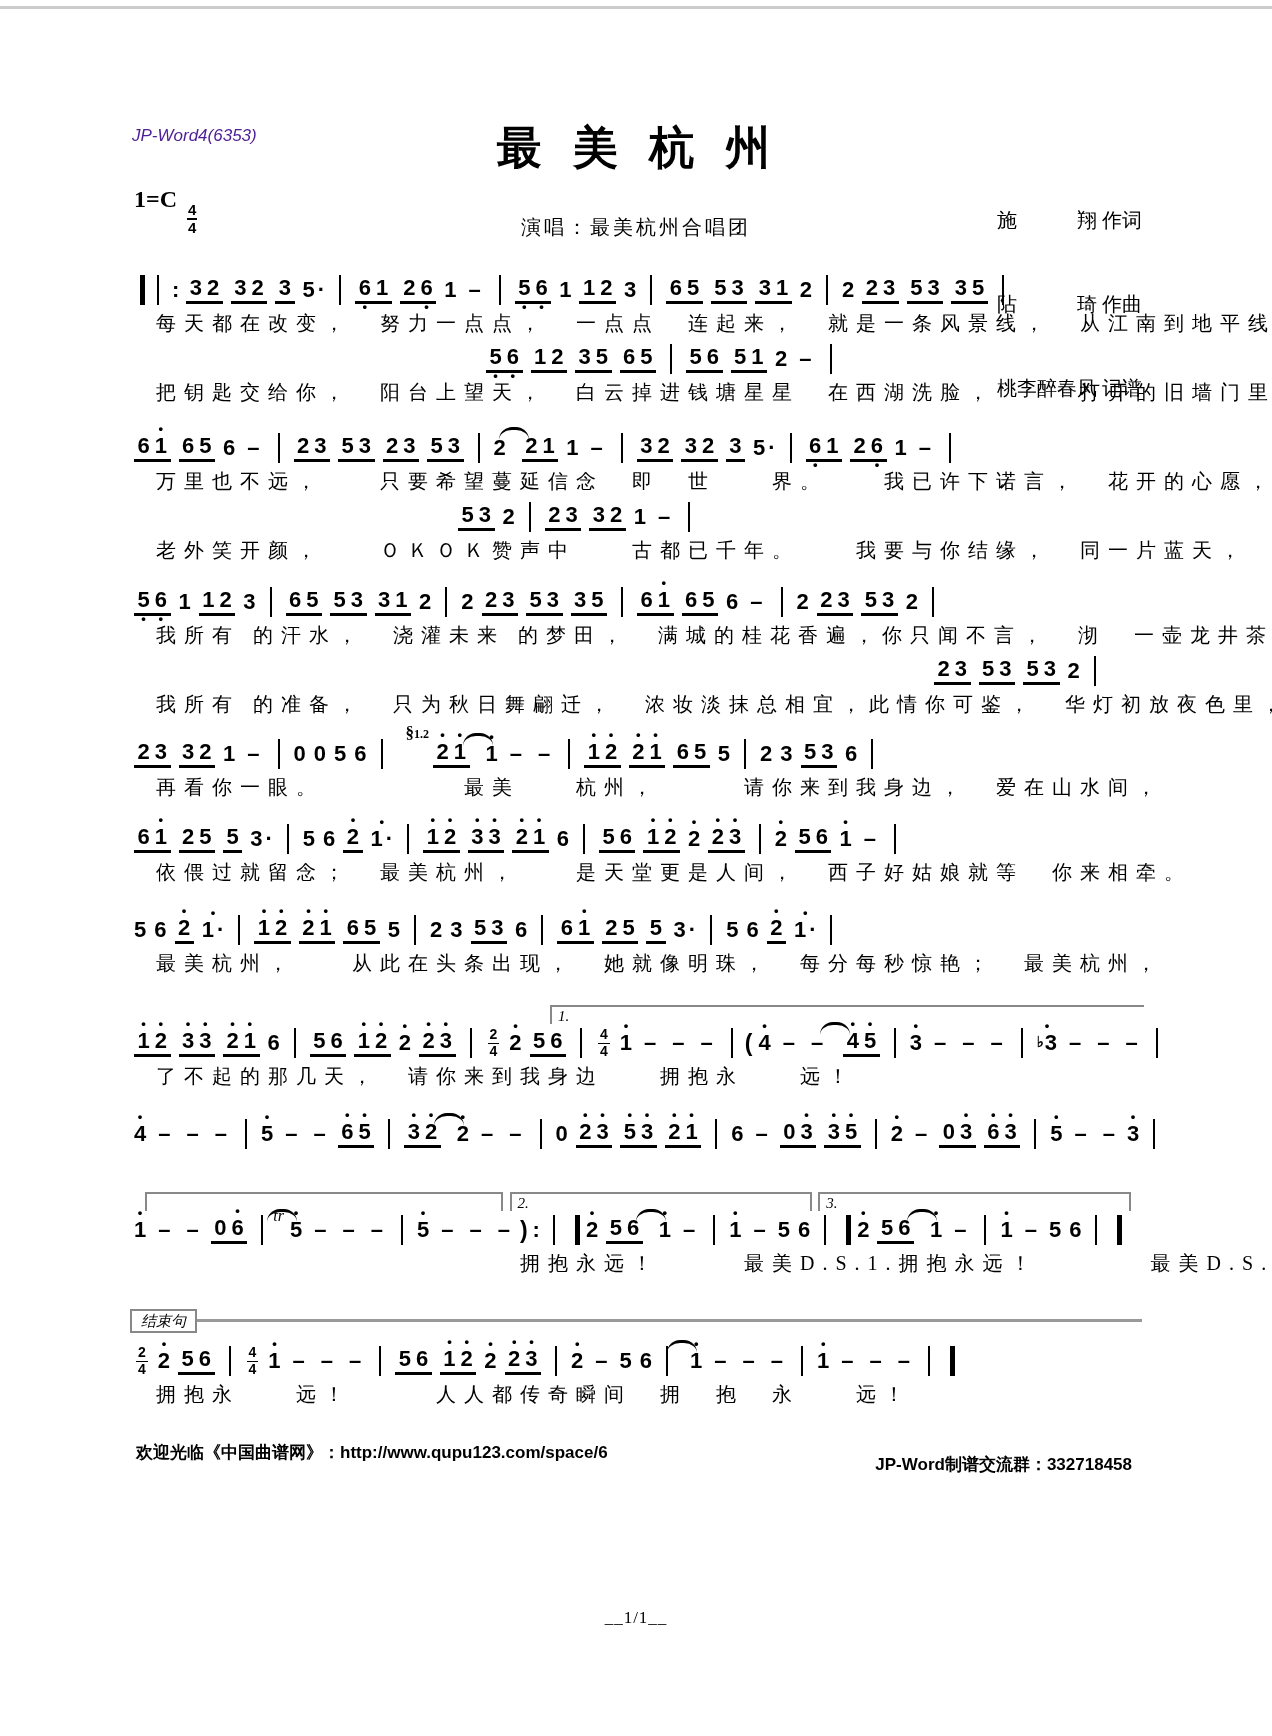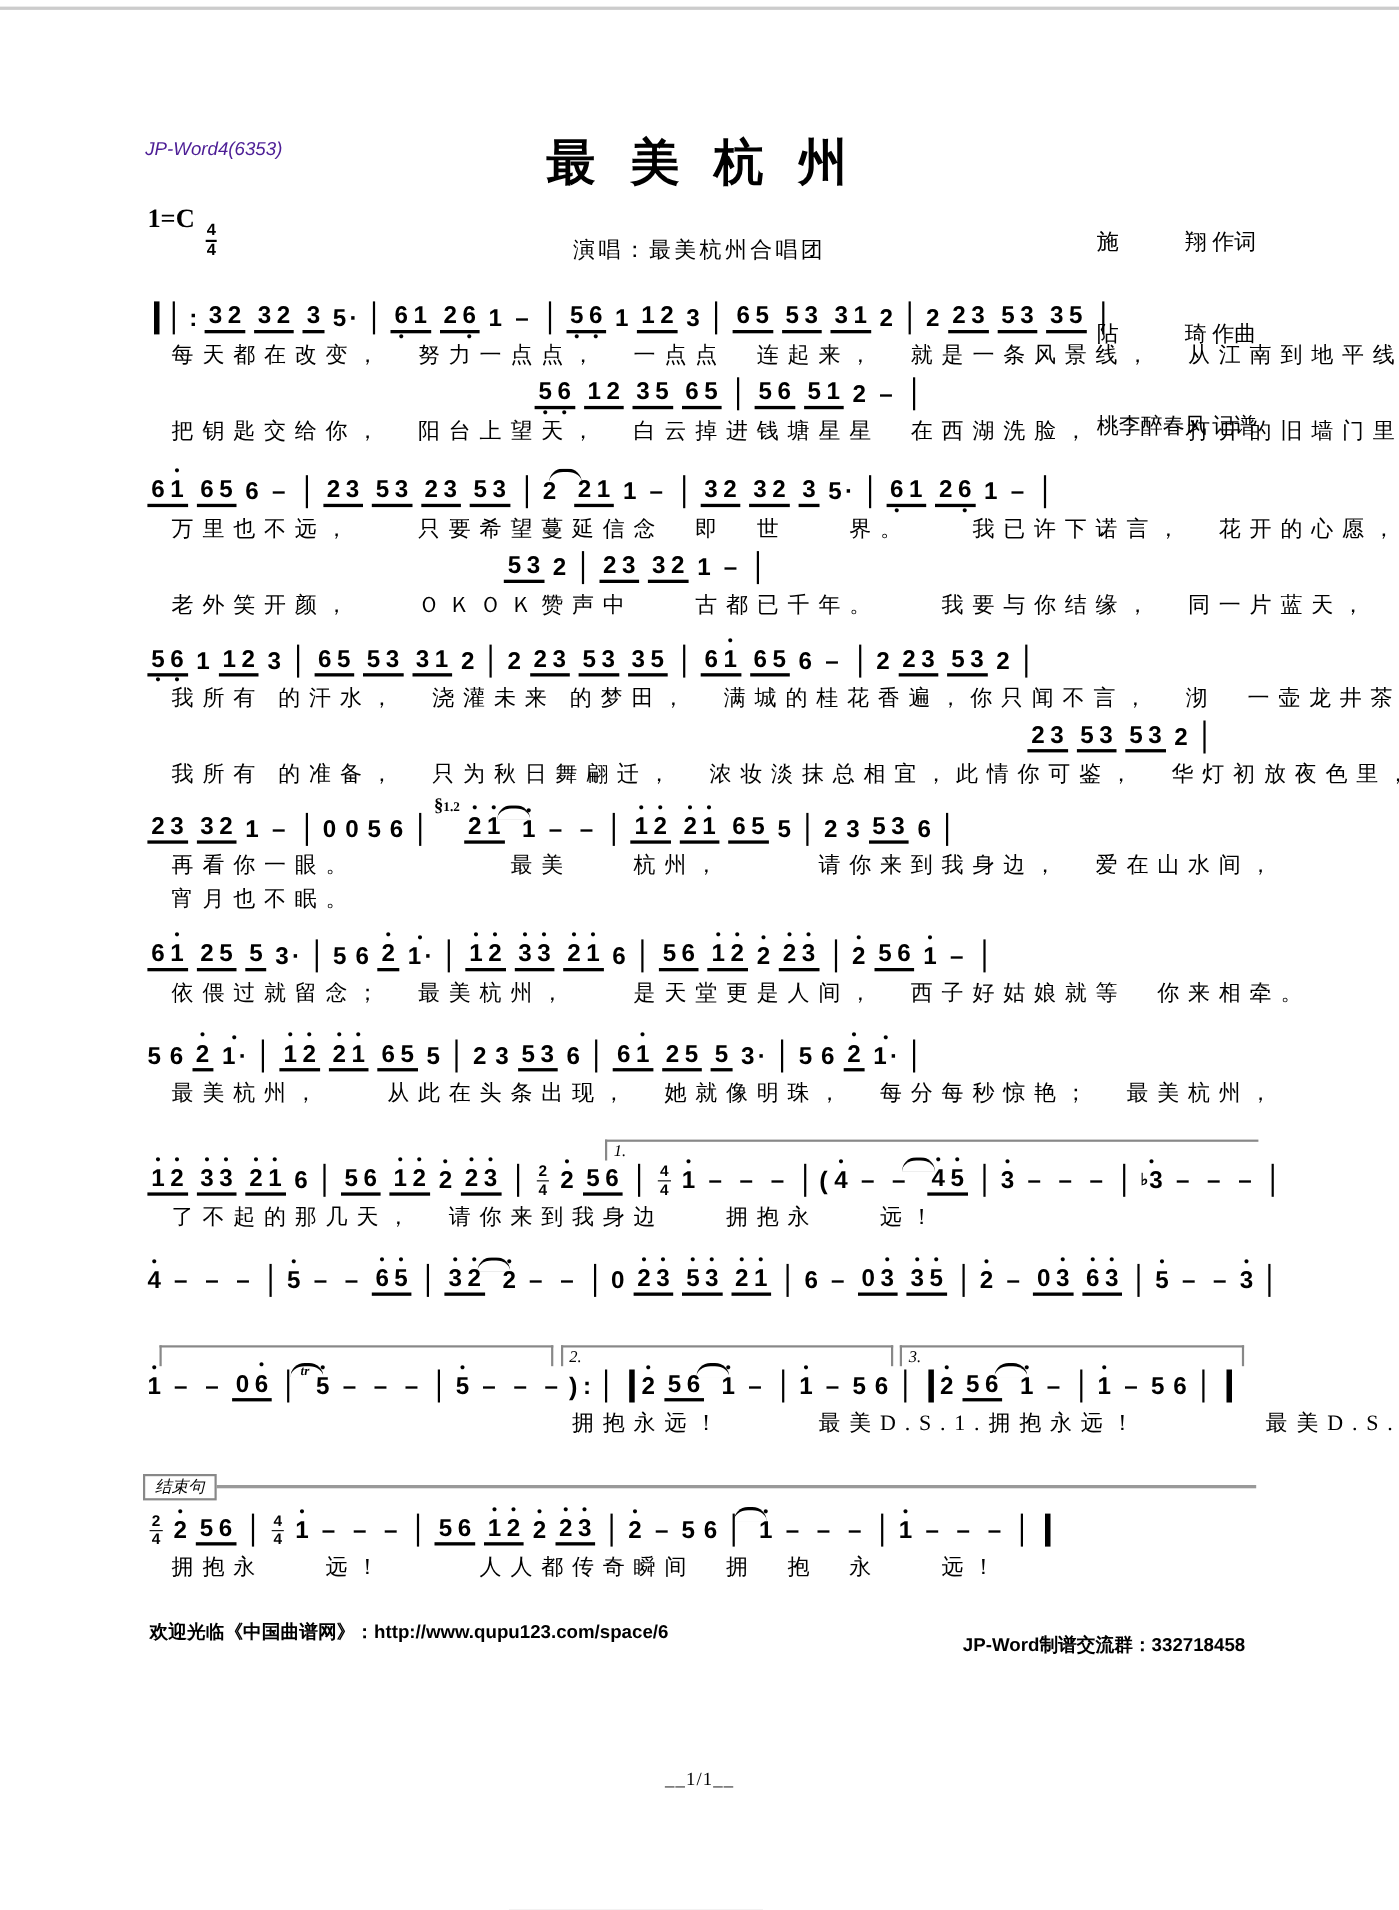--- a/index.html
+++ b/index.html
@@ -40,23 +40,23 @@
   .beam .note{margin:0 2.5px;}
   .bar{display:inline-block;width:2px;height:30px;background:#000;margin:0 10px;}
   .bar.thick{width:5px;margin:0 2px 0 10px;}
   .repdots{font-weight:bold;font-size:22px;font-family:"Liberation Sans",sans-serif;margin:0 3px;}
   .dash{font-weight:bold;font-size:22px;font-family:"Liberation Sans",sans-serif;margin:0 8px;}
   .ts{display:inline-flex;flex-direction:column;align-items:center;font-weight:bold;
       font-size:14px;line-height:1.1;margin:0 6px;font-family:"Liberation Sans",sans-serif;}
   .ts .tn{border-bottom:1.5px solid #000;padding:0 2px;}
   .tie{display:inline-block;width:30px;height:10px;border-top:3px solid #000;
        border-radius:15px 15px 0 0;position:relative;top:-15px;margin:0 -11px;}
-  .orn{font-style:italic;font-weight:bold;font-size:12px;position:relative;top:-14px;
+  .orn{font-style:italic;font-weight:normal;font-size:16px;position:relative;top:-14px;
        margin-right:-6px;}
-  .segno{position:relative;top:-21px;font-size:17px;font-weight:bold;margin:0 0 0 2px;}
+  .segno{position:relative;top:-21px;font-size:17px;font-weight:bold;margin:0 0 0 13px;}
   .segno .sn{font-size:12px;}
   .paren{font-weight:bold;font-size:23px;font-family:"Liberation Sans",sans-serif;margin:0 2px;}
   .mark{position:absolute;top:0;height:17px;border-top:2px solid #888;border-left:2px solid #888;}
   .mark.rt{border-right:2px solid #888;}
   .mark .mlabel{font-style:italic;font-size:15px;line-height:15px;padding-left:6px;
                 display:inline-block;}
   .endline{position:absolute;top:0;left:0;right:0;border-top:3px solid #999;}
   .endlabel{position:absolute;left:0;top:-10px;border:2px solid #888;background:#fff;
             font-size:15px;font-style:italic;padding:1px 9px;line-height:18px;}
   
@@ -105,21 +105,20 @@
         </div>
         <div class="system" style="margin-top: 16px;">
           <div class="nrow" style="margin-left: 0px;"><span class="beam"><span class="note">5<span class="db">•</span></span><span class="note">6<span class="db">•</span></span></span><span class="note">1</span><span class="beam"><span class="note">1</span><span class="note">2</span></span><span class="note">3</span><span class="bar"></span><span class="beam"><span class="note">6</span><span class="note">5</span></span><span class="beam"><span class="note">5</span><span class="note">3</span></span><span class="beam"><span class="note">3</span><span class="note">1</span></span><span class="note">2</span><span class="bar"></span><span class="note">2</span><span class="beam"><span class="note">2</span><span class="note">3</span></span><span class="beam"><span class="note">5</span><span class="note">3</span></span><span class="beam"><span class="note">3</span><span class="note">5</span></span><span class="bar"></span><span class="beam"><span class="note">6</span><span class="note">1<span class="da">•</span></span></span><span class="beam"><span class="note">6</span><span class="note">5</span></span><span class="note">6</span><span class="dash">–</span><span class="bar"></span><span class="note">2</span><span class="beam"><span class="note">2</span><span class="note">3</span></span><span class="beam"><span class="note">5</span><span class="note">3</span></span><span class="note">2</span><span class="bar"></span></div>
           <div class="lrow" style="margin-left: 26px;">我所有 的汗水，　浇灌未来 的梦田，　满城的桂花香遍，你只闻不言，　沏　一壶龙井茶，</div>
           <div class="nrow" style="margin-left: 800px;"><span class="beam"><span class="note">2</span><span class="note">3</span></span><span class="beam"><span class="note">5</span><span class="note">3</span></span><span class="beam"><span class="note">5</span><span class="note">3</span></span><span class="note">2</span><span class="bar"></span></div>
           <div class="lrow" style="margin-left: 26px;">我所有 的准备，　只为秋日舞翩迁，　浓妆淡抹总相宜，此情你可鉴，　华灯初放夜色里，</div>
         </div>
         <div class="system" style="margin-top: 14px;">
           <div class="nrow" style="margin-left: 0px;"><span class="beam"><span class="note">2</span><span class="note">3</span></span><span class="beam"><span class="note">3</span><span class="note">2</span></span><span class="note">1</span><span class="dash">–</span><span class="bar"></span><span class="note">0</span><span class="note">0</span><span class="note">5</span><span class="note">6</span><span class="bar"></span><span class="segno">§<span class="sn">1.2</span></span><span class="beam"><span class="note">2<span class="da">•</span></span><span class="note">1<span class="da">•</span></span></span><span class="tie"></span><span class="note">1<span class="da">•</span></span><span class="dash">–</span><span class="dash">–</span><span class="bar"></span><span class="beam"><span class="note">1<span class="da">•</span></span><span class="note">2<span class="da">•</span></span></span><span class="beam"><span class="note">2<span class="da">•</span></span><span class="note">1<span class="da">•</span></span></span><span class="beam"><span class="note">6</span><span class="note">5</span></span><span class="note">5</span><span class="bar"></span><span class="note">2</span><span class="note">3</span><span class="beam"><span class="note">5</span><span class="note">3</span></span><span class="note">6</span><span class="bar"></span></div>
           <div class="lrow" style="margin-left: 26px;">再看你一眼。　　　　　最美　　杭州，　　　请你来到我身边，　爱在山水间，</div>
-          <div class="lrow" style="margin-left: 26px;">宵月也不眠。</div>
         </div>
         <div class="system" style="margin-top: 16px;">
           <div class="nrow" style="margin-left: 0px;"><span class="beam"><span class="note">6</span><span class="note">1<span class="da">•</span></span></span><span class="beam"><span class="note">2</span><span class="note">5</span></span><span class="beam"><span class="note">5</span></span><span class="note">3<span class="dotafter">·</span></span><span class="bar"></span><span class="note">5</span><span class="note">6</span><span class="beam"><span class="note">2<span class="da">•</span></span></span><span class="note">1<span class="da">•</span><span class="dotafter">·</span></span><span class="bar"></span><span class="beam"><span class="note">1<span class="da">•</span></span><span class="note">2<span class="da">•</span></span></span><span class="beam"><span class="note">3<span class="da">•</span></span><span class="note">3<span class="da">•</span></span></span><span class="beam"><span class="note">2<span class="da">•</span></span><span class="note">1<span class="da">•</span></span></span><span class="note">6</span><span class="bar"></span><span class="beam"><span class="note">5</span><span class="note">6</span></span><span class="beam"><span class="note">1<span class="da">•</span></span><span class="note">2<span class="da">•</span></span></span><span class="note">2<span class="da">•</span></span><span class="beam"><span class="note">2<span class="da">•</span></span><span class="note">3<span class="da">•</span></span></span><span class="bar"></span><span class="note">2<span class="da">•</span></span><span class="beam"><span class="note">5</span><span class="note">6</span></span><span class="note">1<span class="da">•</span></span><span class="dash">–</span><span class="bar"></span></div>
           <div class="lrow" style="margin-left: 26px;">依偎过就留念；　最美杭州，　　是天堂更是人间，　西子好姑娘就等　你来相牵。</div>
         </div>
         <div class="system" style="margin-top: 22px;">
           <div class="nrow" style="margin-left: 0px;"><span class="note">5</span><span class="note">6</span><span class="beam"><span class="note">2<span class="da">•</span></span></span><span class="note">1<span class="da">•</span><span class="dotafter">·</span></span><span class="bar"></span><span class="beam"><span class="note">1<span class="da">•</span></span><span class="note">2<span class="da">•</span></span></span><span class="beam"><span class="note">2<span class="da">•</span></span><span class="note">1<span class="da">•</span></span></span><span class="beam"><span class="note">6</span><span class="note">5</span></span><span class="note">5</span><span class="bar"></span><span class="note">2</span><span class="note">3</span><span class="beam"><span class="note">5</span><span class="note">3</span></span><span class="note">6</span><span class="bar"></span><span class="beam"><span class="note">6</span><span class="note">1<span class="da">•</span></span></span><span class="beam"><span class="note">2</span><span class="note">5</span></span><span class="beam"><span class="note">5</span></span><span class="note">3<span class="dotafter">·</span></span><span class="bar"></span><span class="note">5</span><span class="note">6</span><span class="beam"><span class="note">2<span class="da">•</span></span></span><span class="note">1<span class="da">•</span><span class="dotafter">·</span></span><span class="bar"></span></div>
           <div class="lrow" style="margin-left: 26px; font-family: Liberation Serif, serif;">最美杭州，　　从此在头条出现，　她就像明珠，　每分每秒惊艳；　最美杭州，</div>
         </div>
         <div class="system" style="margin-top: 26px; padding-top: 18px;">

